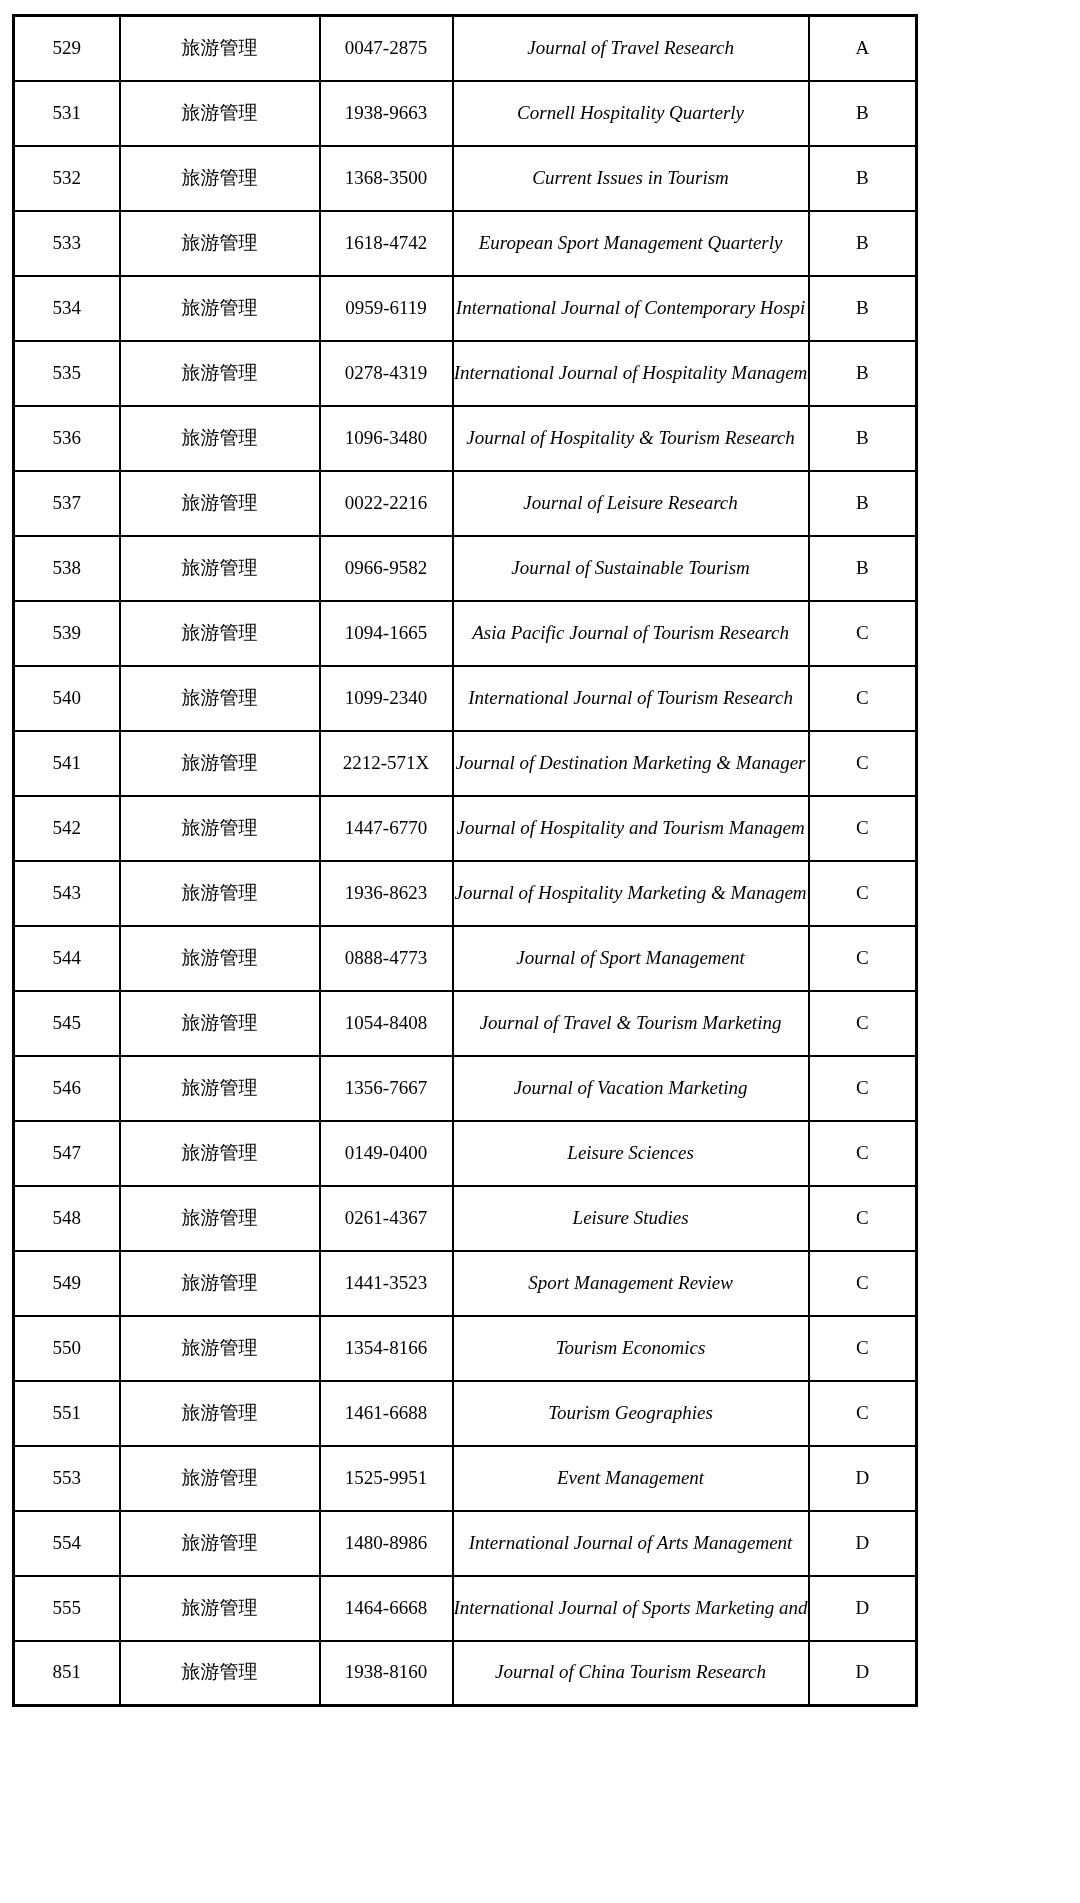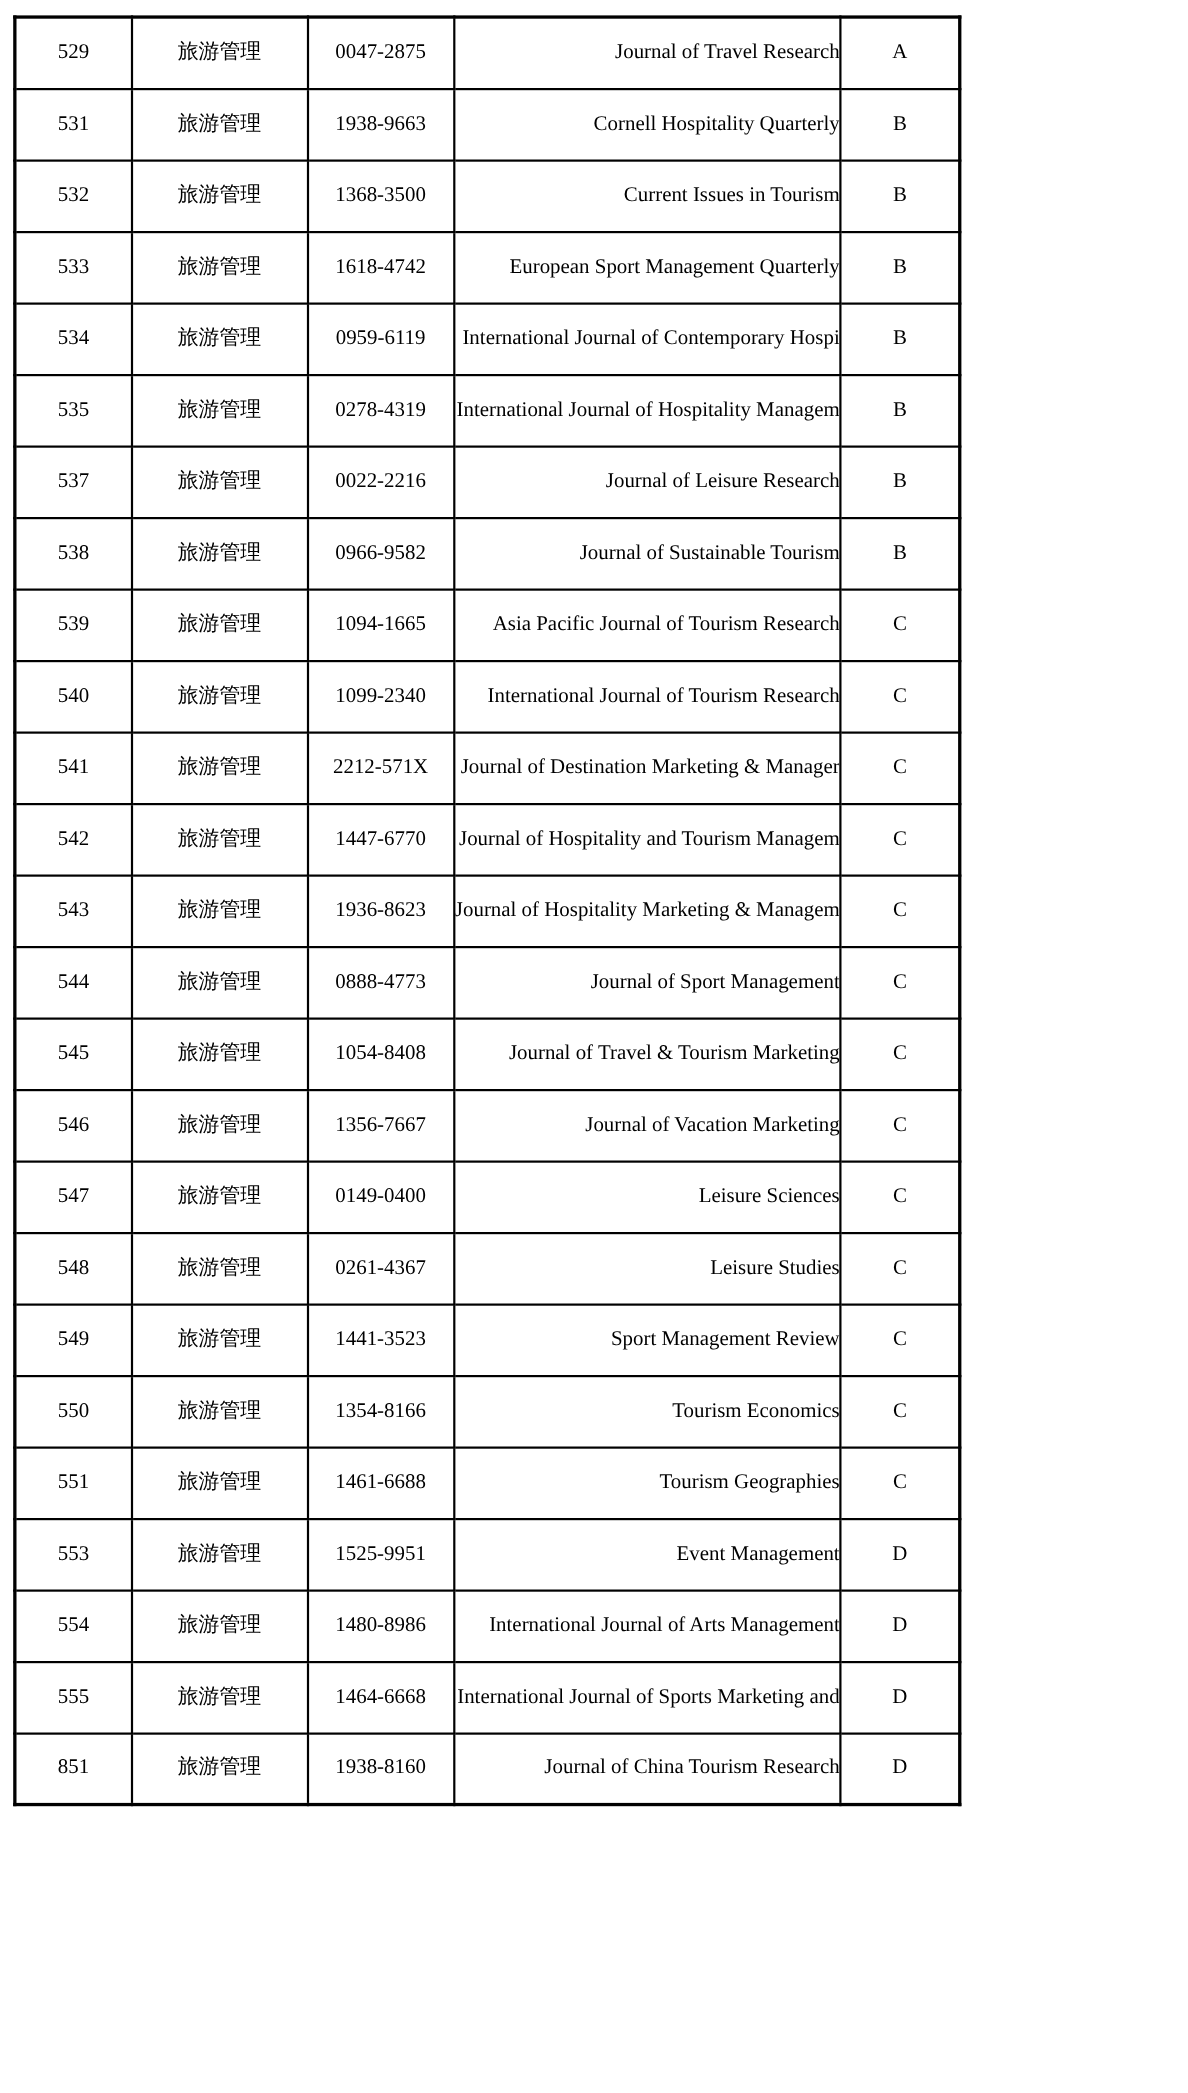--- a/index.html
+++ b/index.html
@@ -35,23 +35,23 @@
       height: 65px;
       font-size: 19px;
       line-height: 1.1;
       color: #000000;
       overflow: hidden;
       white-space: nowrap;
       vertical-align: middle;
       padding: 0;
     }
     td.col-index    { width: 106px; text-align: center; }
-    td.col-category { width: 160px; text-align: center; }
+    td.col-category { width: 200px; text-align: center; }
     td.col-issn     { width: 133px; text-align: center; }
-    td.col-journal  { width: 310px; text-align: right; padding-left: 4px; }
+    td.col-journal  { width: 310px; text-align: center; padding-left: 4px; font-style: italic; }
     td.col-grade    { width: 108px; text-align: center; }
   </style>
 </head>
 <body>
 
 <div class="page">
   <table class="journal-table">
     <tbody>
         <tr>
           <td class="col-index">529</td>
@@ -89,20 +89,27 @@
           <td class="col-grade">B</td>
         </tr>
         <tr>
           <td class="col-index">535</td>
           <td class="col-category">旅游管理</td>
           <td class="col-issn">0278-4319</td>
           <td class="col-journal">International Journal of Hospitality Managem</td>
           <td class="col-grade">B</td>
         </tr>
         <tr>
+          <td class="col-index">536</td>
+          <td class="col-category">旅游管理</td>
+          <td class="col-issn">1096-3480</td>
+          <td class="col-journal">Journal of Hospitality &amp; Tourism Research</td>
+          <td class="col-grade">B</td>
+        </tr>
+        <tr>
           <td class="col-index">537</td>
           <td class="col-category">旅游管理</td>
           <td class="col-issn">0022-2216</td>
           <td class="col-journal">Journal of Leisure Research</td>
           <td class="col-grade">B</td>
         </tr>
         <tr>
           <td class="col-index">538</td>
           <td class="col-category">旅游管理</td>
           <td class="col-issn">0966-9582</td>

